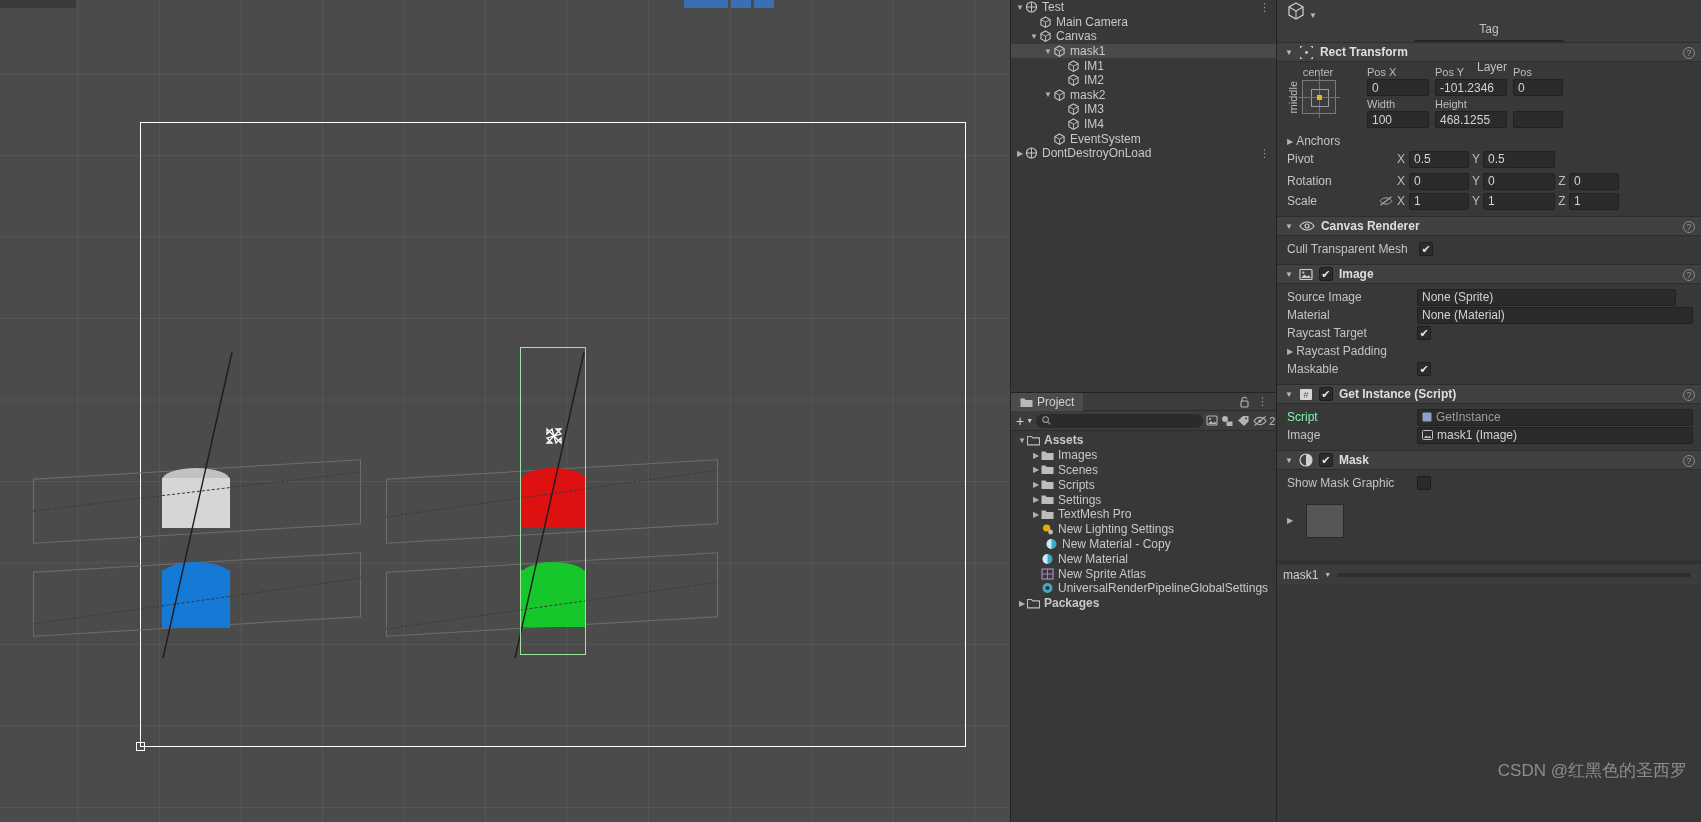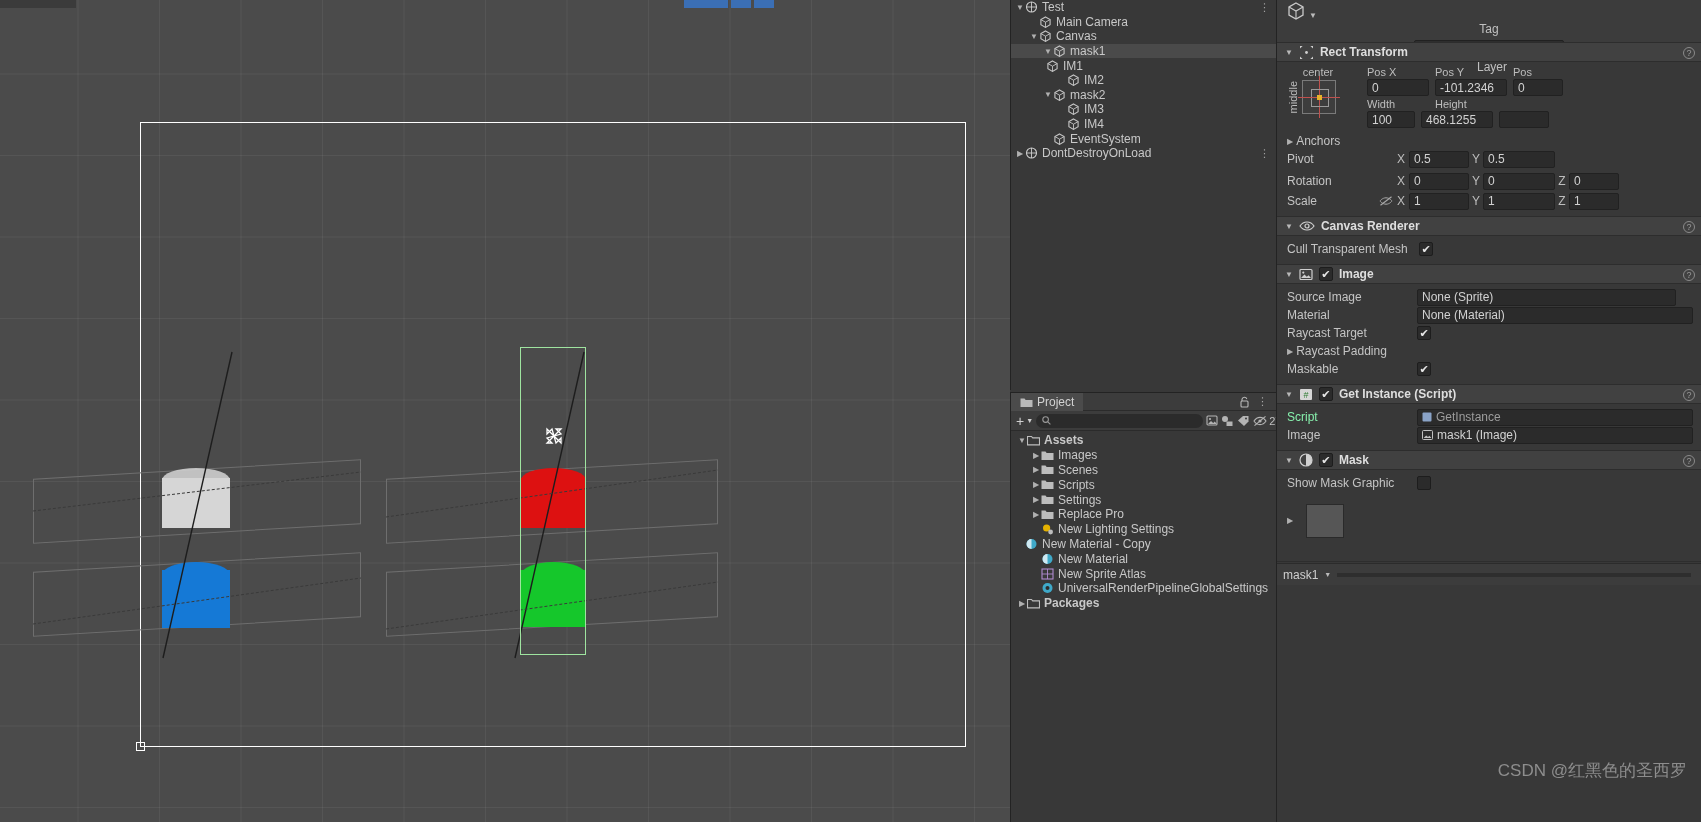--- a/index.html
+++ b/index.html
@@ -290,21 +290,21 @@
         <div class="hier-row selected" style="padding-left: 32px;">
           <span class="foldout">▼</span>
           <span class="ico">
             <svg width="13" height="12" viewBox="0 0 13 12">
               <path d="M6.5 1l4.6 2.6v5.2L6.5 11.4 1.9 8.8V3.6z" fill="none" stroke="#c4c4c4" stroke-width="1.1"></path>
               <path d="M1.9 3.6l4.6 2.6 4.6-2.6M6.5 6.2v5.2" fill="none" stroke="#c4c4c4" stroke-width="0.9"></path>
             </svg>
           </span>
           <span>mask1</span>
         </div>
-        <div class="hier-row" style="padding-left: 25px; text-align: center;">
+        <div class="hier-row" style="padding-left: 46px; text-align: center;">
           <span class="foldout empty"></span>
           <span class="ico">
             <svg width="13" height="12" viewBox="0 0 13 12">
               <path d="M6.5 1l4.6 2.6v5.2L6.5 11.4 1.9 8.8V3.6z" fill="none" stroke="#c4c4c4" stroke-width="1.1"></path>
               <path d="M1.9 3.6l4.6 2.6 4.6-2.6M6.5 6.2v5.2" fill="none" stroke="#c4c4c4" stroke-width="0.9"></path>
             </svg>
           </span>
           <span>IM1</span>
         </div>
         <div class="hier-row" style="padding-left: 46px;">
@@ -473,33 +473,33 @@
           </span>
           <span>Settings</span>
         </div>
         <div class="proj-row" style="padding-left: 20px;">
           <span class="foldout">▶</span>
           <span class="ico">
             <svg width="13" height="11" viewBox="0 0 13 11">
               <path d="M0.5 1.5h4l1.2 1.4H12.5v7H0.5z" fill="#bdbdbd"></path>
             </svg>
           </span>
-          <span>Replace Pro</span>
+          <span>TextMesh Pro</span>
         </div>
         <div class="proj-row" style="padding-left: 20px;">
           <span class="foldout empty"></span>
           <span class="ico">
             <svg width="13" height="12" viewBox="0 0 13 12">
               <circle cx="5.6" cy="5" r="3.6" fill="#e4b100"></circle>
               <circle cx="9.6" cy="9" r="2.4" fill="#bdbdbd"></circle>
             </svg>
           </span>
           <span>New Lighting Settings</span>
         </div>
-        <div class="proj-row" style="padding-left: 4px;">
+        <div class="proj-row" style="padding-left: 24px;">
           <span class="foldout empty"></span>
           <span class="ico">
             <svg width="13" height="12" viewBox="0 0 13 12">
               <circle cx="6.5" cy="6" r="5" fill="#3fa9c9"></circle>
               <path d="M6.5 1a5 5 0 000 10z" fill="#cfe9f2"></path>
             </svg>
           </span>
           <span>New Material - Copy</span>
         </div>
         <div class="proj-row" style="padding-left: 20px;">
@@ -601,21 +601,21 @@
           <div style="display:flex;gap:6px;margin-top:1px;">
             <div class="field" style="width:62px">0</div>
             <div class="field" style="width:72px">-101.2346</div>
             <div class="field" style="width:50px">0</div>
           </div>
           <div style="display:flex;gap:6px;font-size:11px;color:#bdbdbd;margin-top:2px;">
             <span style="width:62px">Width</span>
             <span style="width:72px">Height</span>
           </div>
           <div style="display:flex;gap:6px;margin-top:1px;">
-            <div class="field" style="width:48px">100</div>
+            <div class="field" style="width:62px">100</div>
             <div class="field" style="width:72px">468.1255</div>
             <div class="field" style="width:50px"></div>
           </div>
         </div>
       </div>
 
       <div class="row" style="margin-top:4px">
         <span class="arrow-r">▶</span>
         <span class="name">Anchors</span>
       </div>

